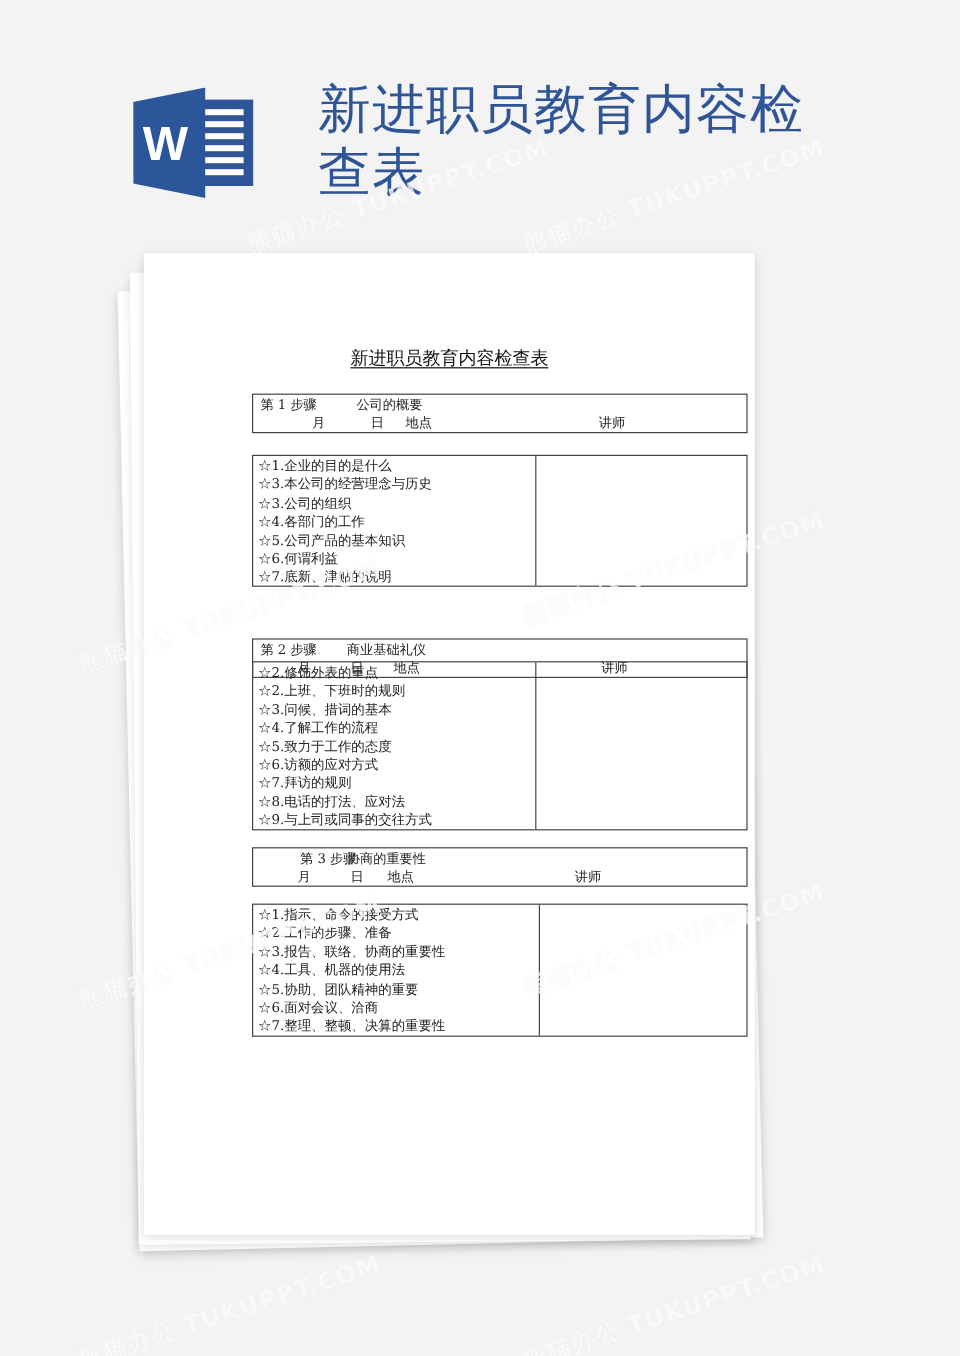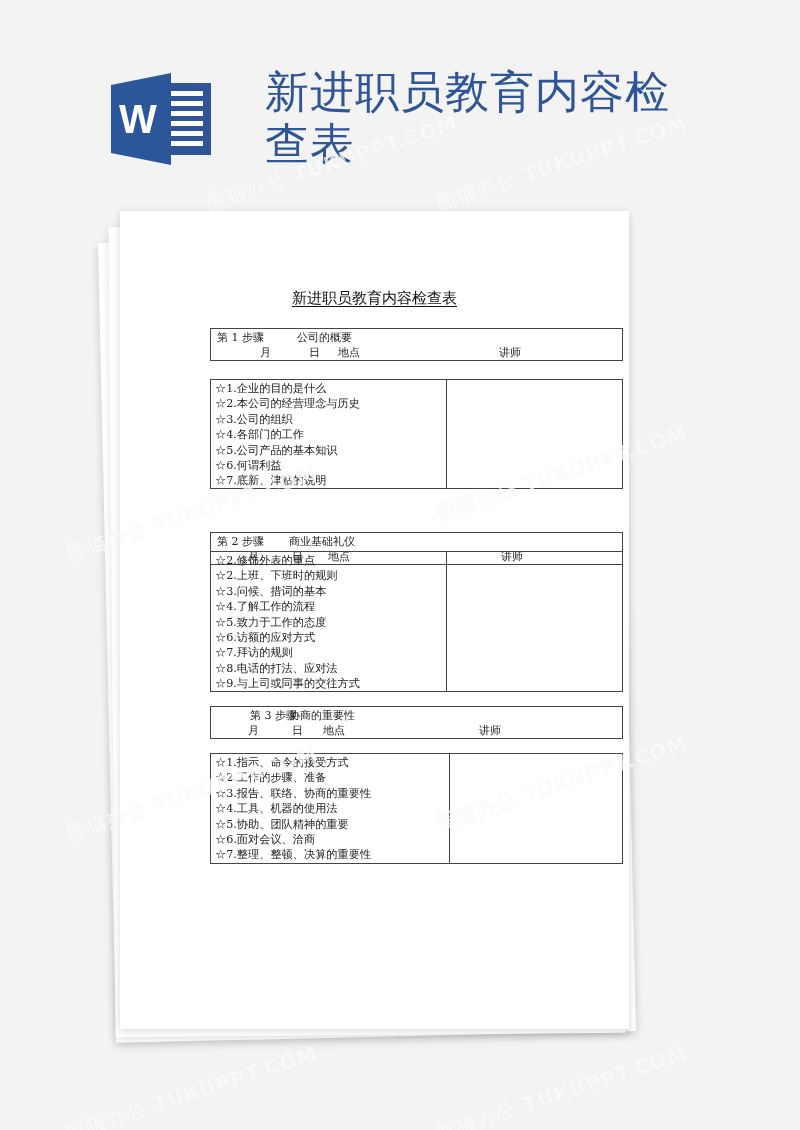--- a/index.html
+++ b/index.html
@@ -84,21 +84,21 @@
     <span style="left:6px; top:1px;">第 1 步骤</span>
     <span style="left:86px; top:1px;">公司的概要</span>
     <span style="left:49px; top:16px;">月</span>
     <span style="left:98px; top:16px;">日</span>
     <span style="left:127px; top:16px;">地点</span>
     <span style="left:288px; top:16px;">讲师</span>
   </div>
   <div class="list-box" style="top:168px; height:110px;">
     <div class="list-left">
       <div class="list-item">☆1.企业的目的是什么</div>
-      <div class="list-item">☆2.本公司的经营理念与历史</div>
+      <div class="list-item">☆3.本公司的经营理念与历史</div>
       <div class="list-item">☆3.公司的组织</div>
       <div class="list-item">☆4.各部门的工作</div>
       <div class="list-item">☆5.公司产品的基本知识</div>
       <div class="list-item">☆6.何谓利益</div>
       <div class="list-item">☆7.底新、津贴的说明</div>
     </div>
   </div>
 
   <div class="step-box" style="top:293px;margin-top:28px;">
     <span style="left:6px; top:1px;">第 2 步骤</span>

